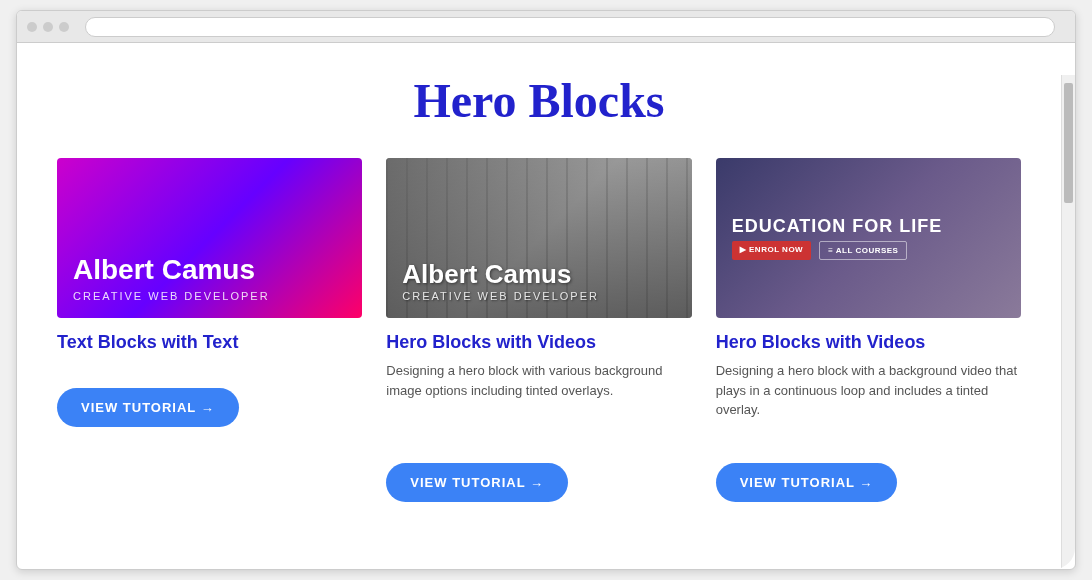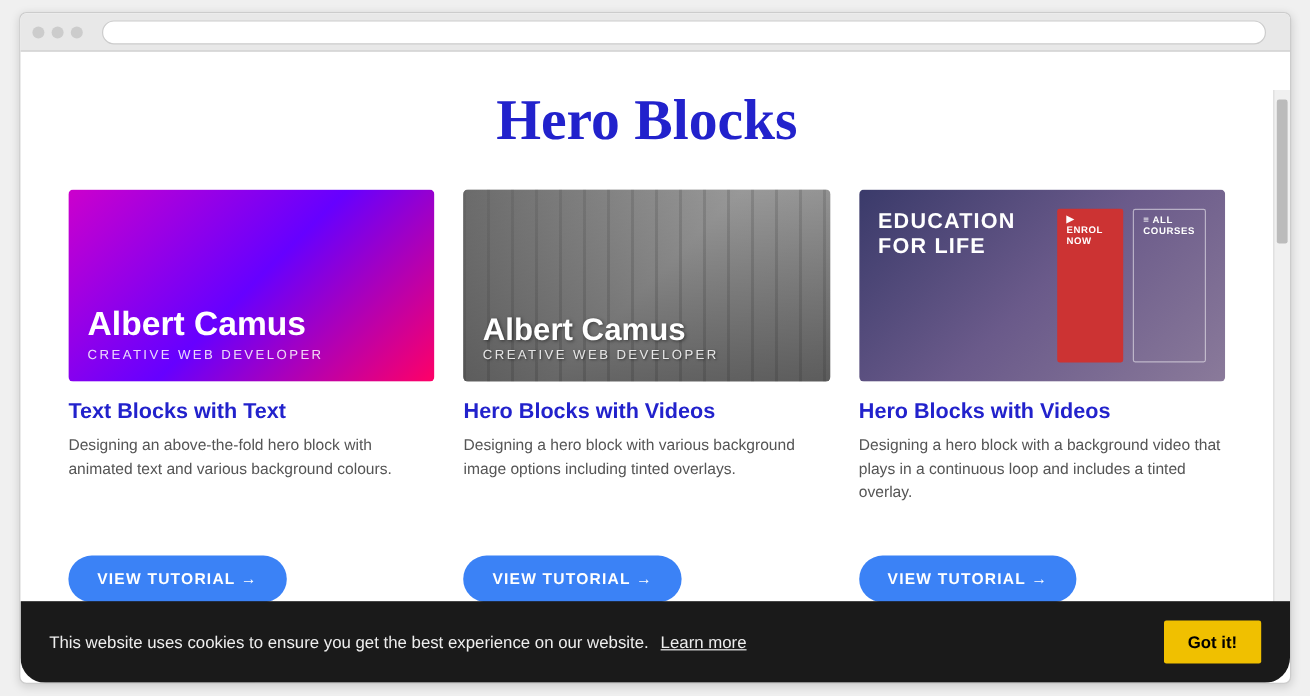--- a/index.html
+++ b/index.html
@@ -178,21 +178,21 @@
       text-shadow: 1px 1px 2px rgba(0,0,0,0.5);
     }
 
     
     .thumbnail-edu {
       width: 100%;
       height: 100%;
       background: linear-gradient(135deg, #3a3a6a, #6a5a8a, #8a7a9a);
       position: relative;
       display: flex;
-      flex-direction: row;
+      flex-direction: column;
       justify-content: center;
       padding: 16px;
     }
 
     .thumbnail-edu .edu-title {
       color: white;
       font-size: 18px;
       font-weight: bold;
       text-transform: uppercase;
       letter-spacing: 1px;
@@ -348,21 +348,20 @@
       <div class="cards-grid">
 
         <div class="card">
           <div class="card-thumbnail">
             <div class="thumbnail-text">
               <div class="name">Albert Camus</div>
               <div class="subtitle">Creative Web Developer</div>
             </div>
           </div>
           <div class="card-title">Text Blocks with Text</div>
-          <div class="card-desc">Designing an above-the-fold hero block with animated text and various background colours.</div>
           <button class="btn-tutorial">VIEW TUTORIAL →</button>
         </div>
 
         <div class="card">
           <div class="card-thumbnail">
             <div class="thumbnail-image">
               <div class="image-bg"></div>
               <div class="people-sim"></div>
               <div class="overlay-text">
                 <div class="name">Albert Camus</div>
@@ -391,21 +390,14 @@
         </div>
 
       </div>
 
     </div>
 
     <div class="scroll-track">
       <div class="scroll-thumb"></div>
     </div>
 
-    <div class="cookie-banner">
-      <div class="cookie-text">
-        <span>This website uses cookies to ensure you get the best experience on our website.</span>
-        <span class="cookie-learn">Learn more</span>
-      </div>
-      <button class="cookie-btn">Got it!</button>
-    </div>
   </div>
 </div>
 
 </body></html>

